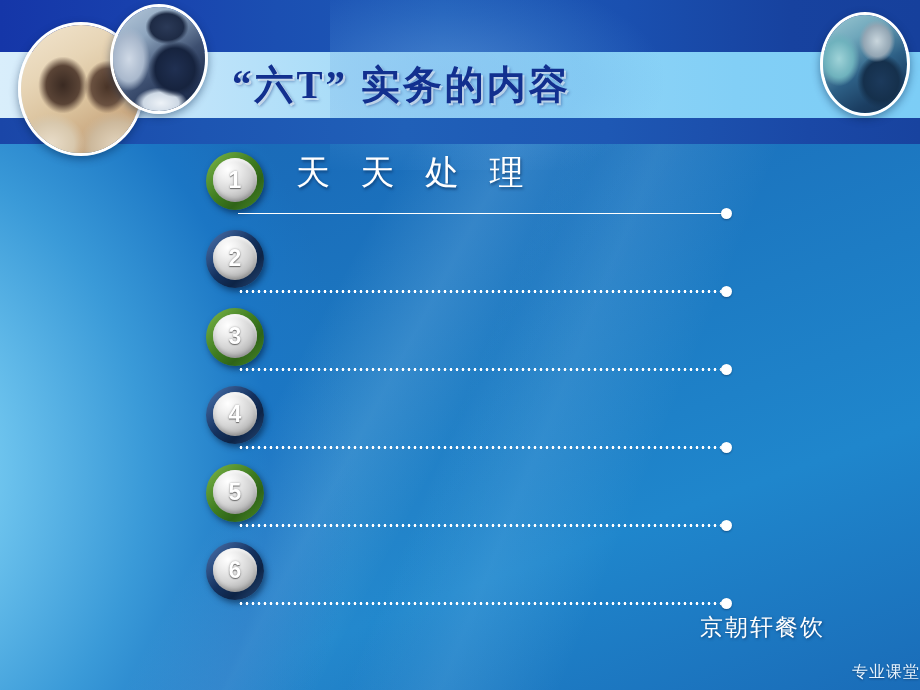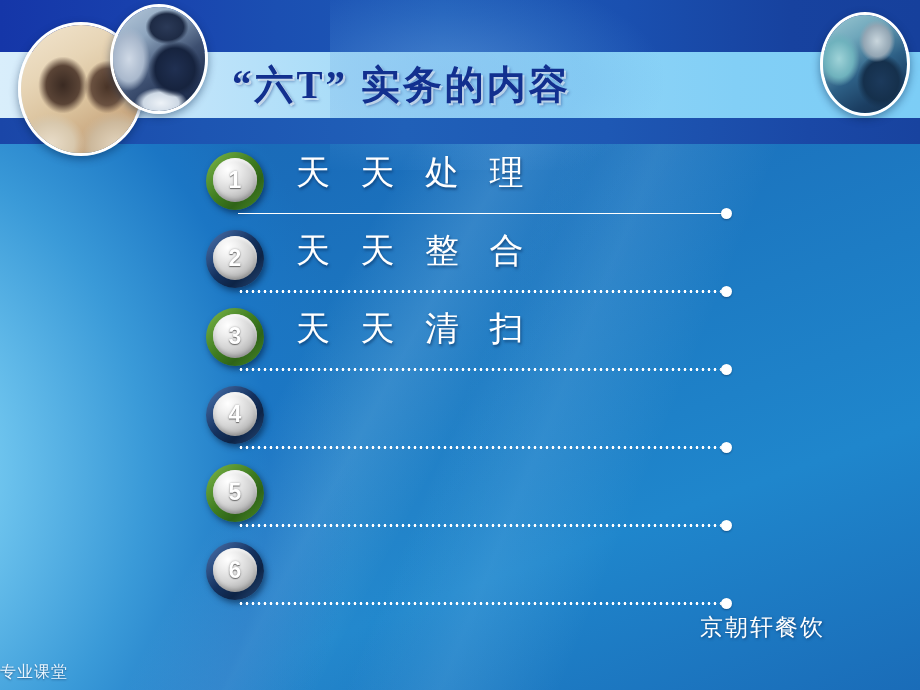--- a/index.html
+++ b/index.html
@@ -138,21 +138,21 @@
 
   
   .brand{
     position:absolute;left:700px;top:612px;
     font-family:Liberation Mono, monospace;
     font-size:23px;color:#ffffff;letter-spacing:2px;
     text-shadow:1px 1px 3px rgba(0,30,70,0.5);
     white-space:nowrap;
   }
   .footnote{
-    position:absolute;left:0;top:662px;width:920px;text-align:left;
+    position:absolute;left:0;top:662px;width:920px;text-align:right;
     font-family:"Liberation Serif",serif;
     font-size:16px;color:#eaf6ff;letter-spacing:1px;
     text-shadow:0 1px 2px rgba(0,30,70,0.5);
   }
 </style>
 </head>
 <body>
 
 <div class="slide">
 
@@ -188,34 +188,32 @@
       </div>
     </div>
 
     <div class="row">
       <div class="badge navy">
         <div class="ring"></div>
         <div class="inner">
           <span class="num">2</span>
         </div>
       </div>
-      <div class="rowtext">天 天 整 合</div>
       <div class="rule">
         <span class="cap"></span>
       </div>
     </div>
 
     <div class="row">
       <div class="badge green">
         <div class="ring"></div>
         <div class="inner">
           <span class="num">3</span>
         </div>
       </div>
-      <div class="rowtext">天 天 清 扫</div>
       <div class="rule">
         <span class="cap"></span>
       </div>
     </div>
 
     <div class="row">
       <div class="badge navy">
         <div class="ring"></div>
         <div class="inner">
           <span class="num">4</span>

